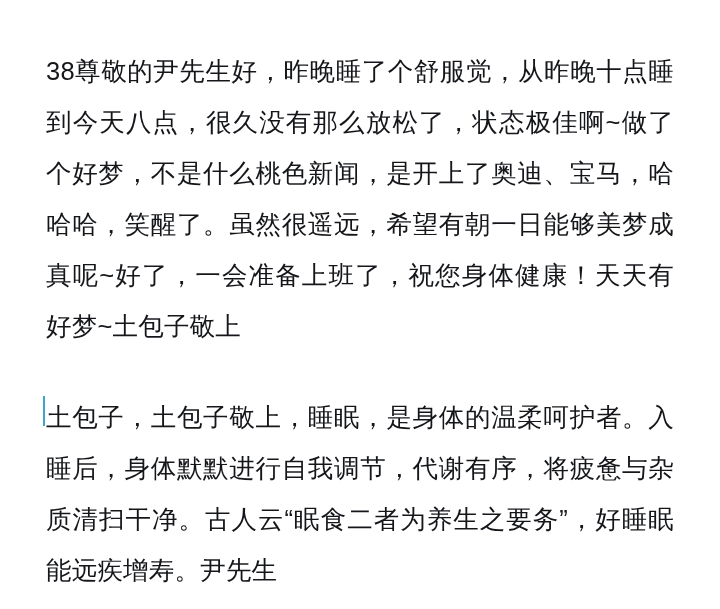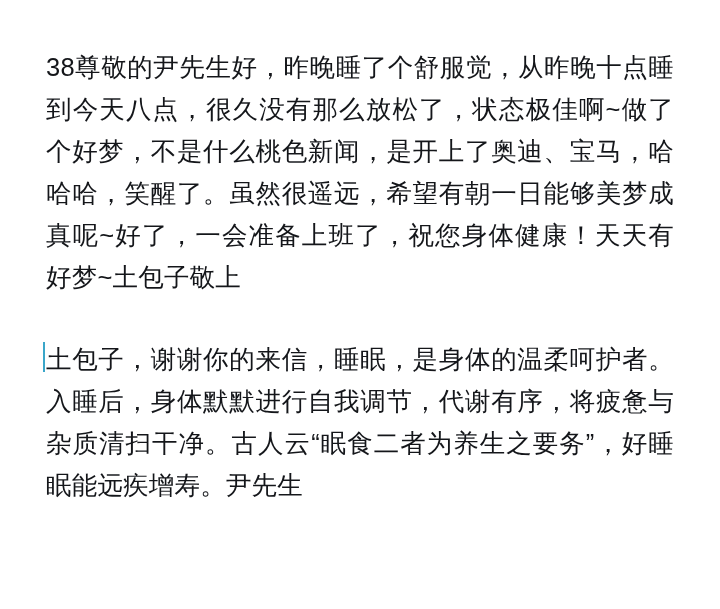--- a/index.html
+++ b/index.html
@@ -16,21 +16,21 @@
   .page {
     position: relative;
     width: 720px;
     height: 609px;
     background: #ffffff;
     box-sizing: border-box;
     padding: 46px 46px 0 46px;
   }
   .para {
     font-size: 25.5px;
-    line-height: 42px;
+    line-height: 51px;
     color: #14161a;
     letter-spacing: 0.2px;
     text-align: justify;
     text-justify: inter-ideograph;
     word-break: break-all;
     margin: 0;
   }
   .para-incoming {
     margin-bottom: 40px;
   }
@@ -51,16 +51,16 @@
 </style>
 </head>
 <body>
 
 <div class="page">
 
   <p class="para para-incoming">38尊敬的尹先生好，昨晚睡了个舒服觉，从昨晚十点睡到今天八点，很久没有那么放松了，状态极佳啊~做了个好梦，不是什么桃色新闻，是开上了奥迪、宝马，哈哈哈，笑醒了。虽然很遥远，希望有朝一日能够美梦成真呢~好了，一会准备上班了，祝您身体健康！天天有好梦~土包子敬上</p>
 
   <div class="reply-wrap">
     <span class="caret"></span>
-    <p class="para para-reply">土包子，谢谢你的来信，睡眠，是身体的温柔呵护者。入睡后，身体默默进行自我调节，代谢有序，将疲惫与杂质清扫干净。古人云“眠食二者为养生之要务”，好睡眠能远疾增寿。尹先生</p>
+    <p class="para para-reply">土包子，土包子敬上，睡眠，是身体的温柔呵护者。入睡后，身体默默进行自我调节，代谢有序，将疲惫与杂质清扫干净。古人云“眠食二者为养生之要务”，好睡眠能远疾增寿。尹先生</p>
   </div>
 
 </div>
 
 </body></html>

